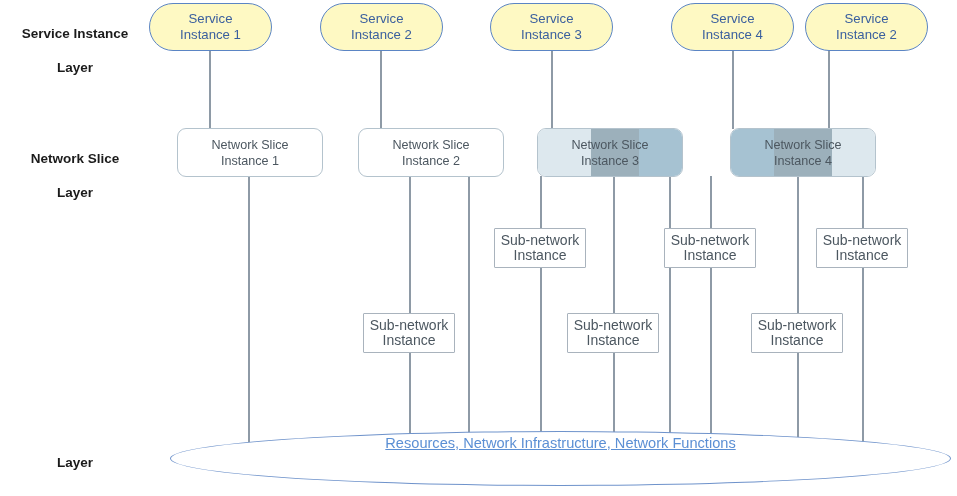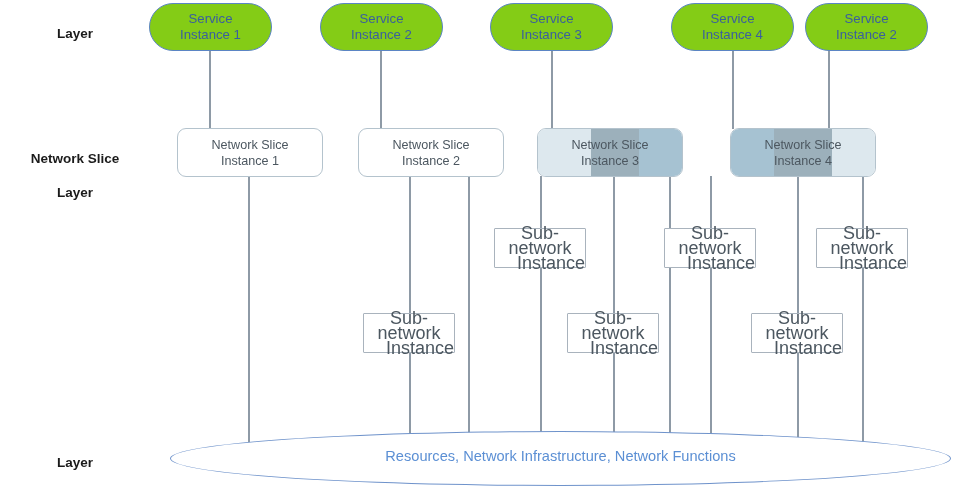--- a/index.html
+++ b/index.html
@@ -30,21 +30,21 @@
     width:1.6px;
     background:#8e9aa6;
   }
 
   
   .service-pill{
     position:absolute;
     box-sizing:border-box;
     border:1.4px solid #5b85c4;
     border-radius:26px;
-    background:#84cc16;
+    background:#fef9c3;
     color:#3a5f9e;
     font-size:13.2px;
     line-height:16.5px;
     text-align:center;
     display:flex;
     flex-direction:column;
     align-items:center;
     justify-content:center;
     z-index:6;
   }
@@ -77,26 +77,26 @@
   .slice-box .txt span{display:block;}
 
   
   .subnet-box{
     position:absolute;
     box-sizing:border-box;
     border:1.1px solid #a9b3bd;
     border-radius:1px;
     background:#ffffff;
     color:#4c5760;
-    font-size:18px;
+    font-size:14px;
     line-height:15px;
     text-align:center;
     display:flex;
     flex-direction:column;
-    align-items:flex-end;
+    align-items:center;
     justify-content:center;
     z-index:6;
   }
   .subnet-box span{display:block;}
 
   
   .resource-ellipse{
     position:absolute;
     box-sizing:border-box;
     border:1.3px solid #6f93cb;
@@ -112,20 +112,21 @@
     text-align:center;
     white-space:nowrap;
   }
 </style>
 </head>
 <body>
 
 <div id="canvas">
 
   <div class="layer-label" style="top:8px;">
+    <div>Service Instance</div>
     <div>Layer</div>
   </div>
 
   <div class="layer-label" style="top:133px;">
     <div>Network Slice</div>
     <div>Layer</div>
   </div>
 
   <div class="layer-label" style="top:437px;">
     <div>Layer</div>
@@ -235,15 +236,15 @@
   <div class="subnet-box" style="left:567px;top:313px;width:92px;height:40px;">
     <span>Sub-network</span>
     <span>Instance</span>
   </div>
   <div class="subnet-box" style="left:751px;top:313px;width:92px;height:40px;">
     <span>Sub-network</span>
     <span>Instance</span>
   </div>
 
   <div class="resource-ellipse" style="left:170px;top:431px;width:781px;height:55px;"></div>
-  <div class="resource-text" style="left:170px;top:448px;width:781px;">Resources, Network Infrastructure, Network Functions</div>
+  <div class="resource-text" style="left:170px;top:435px;width:781px;text-decoration:underline;">Resources, Network Infrastructure, Network Functions</div>
 
 </div>
 
 </body></html>

